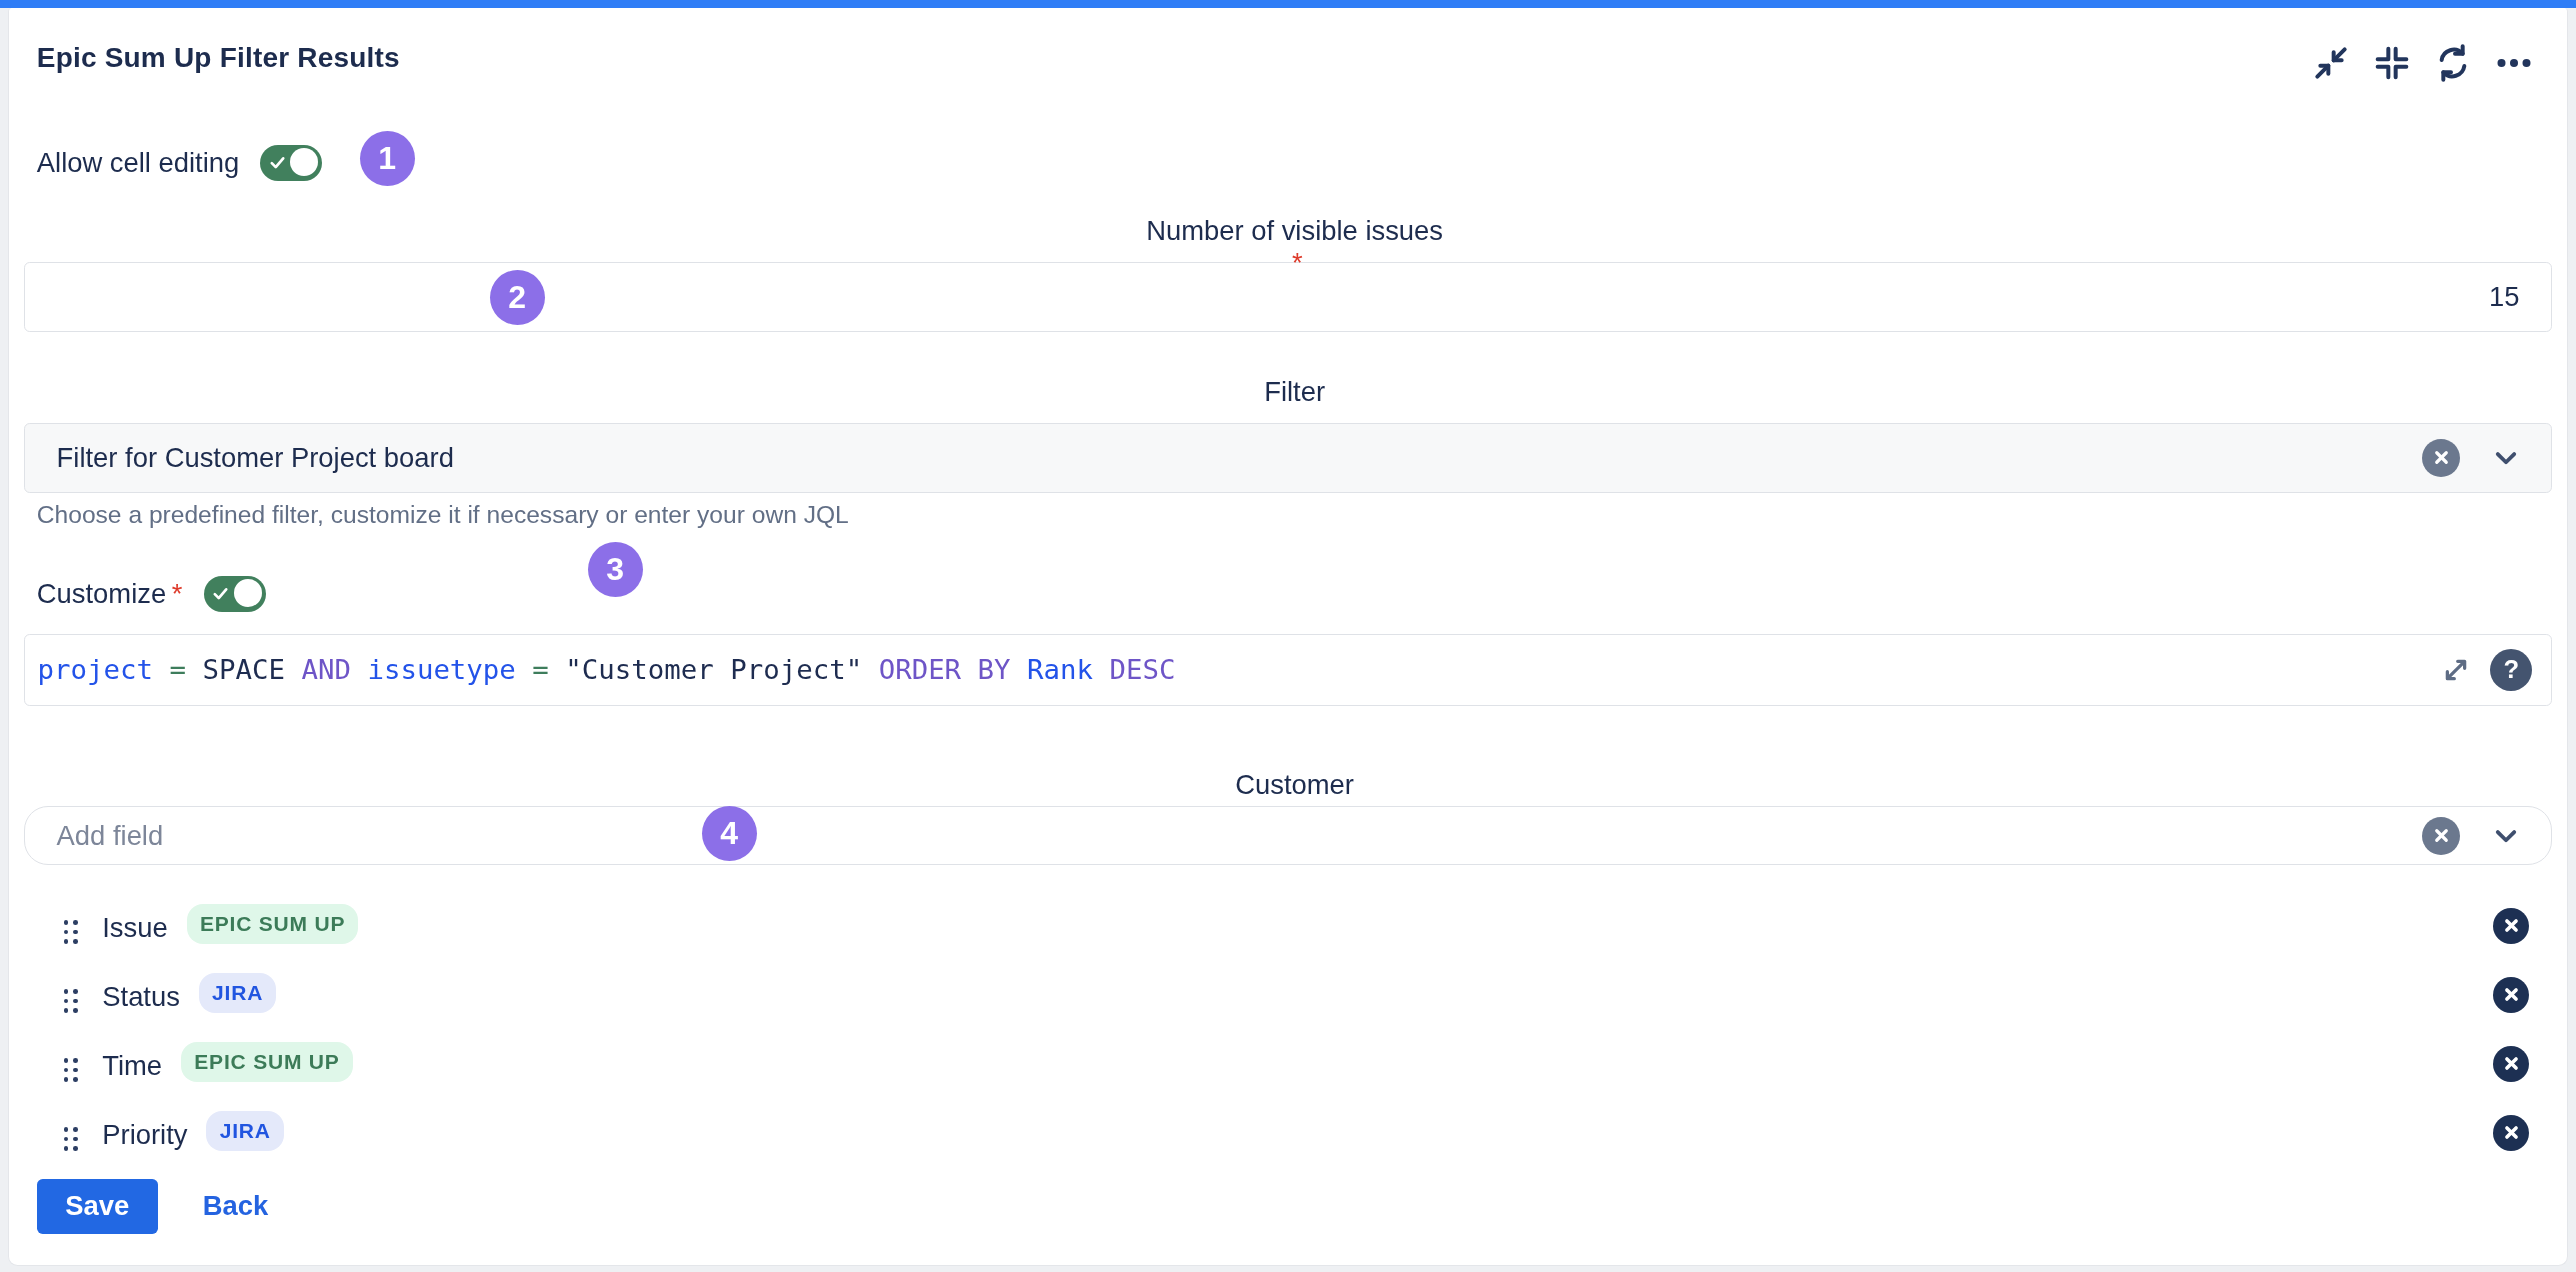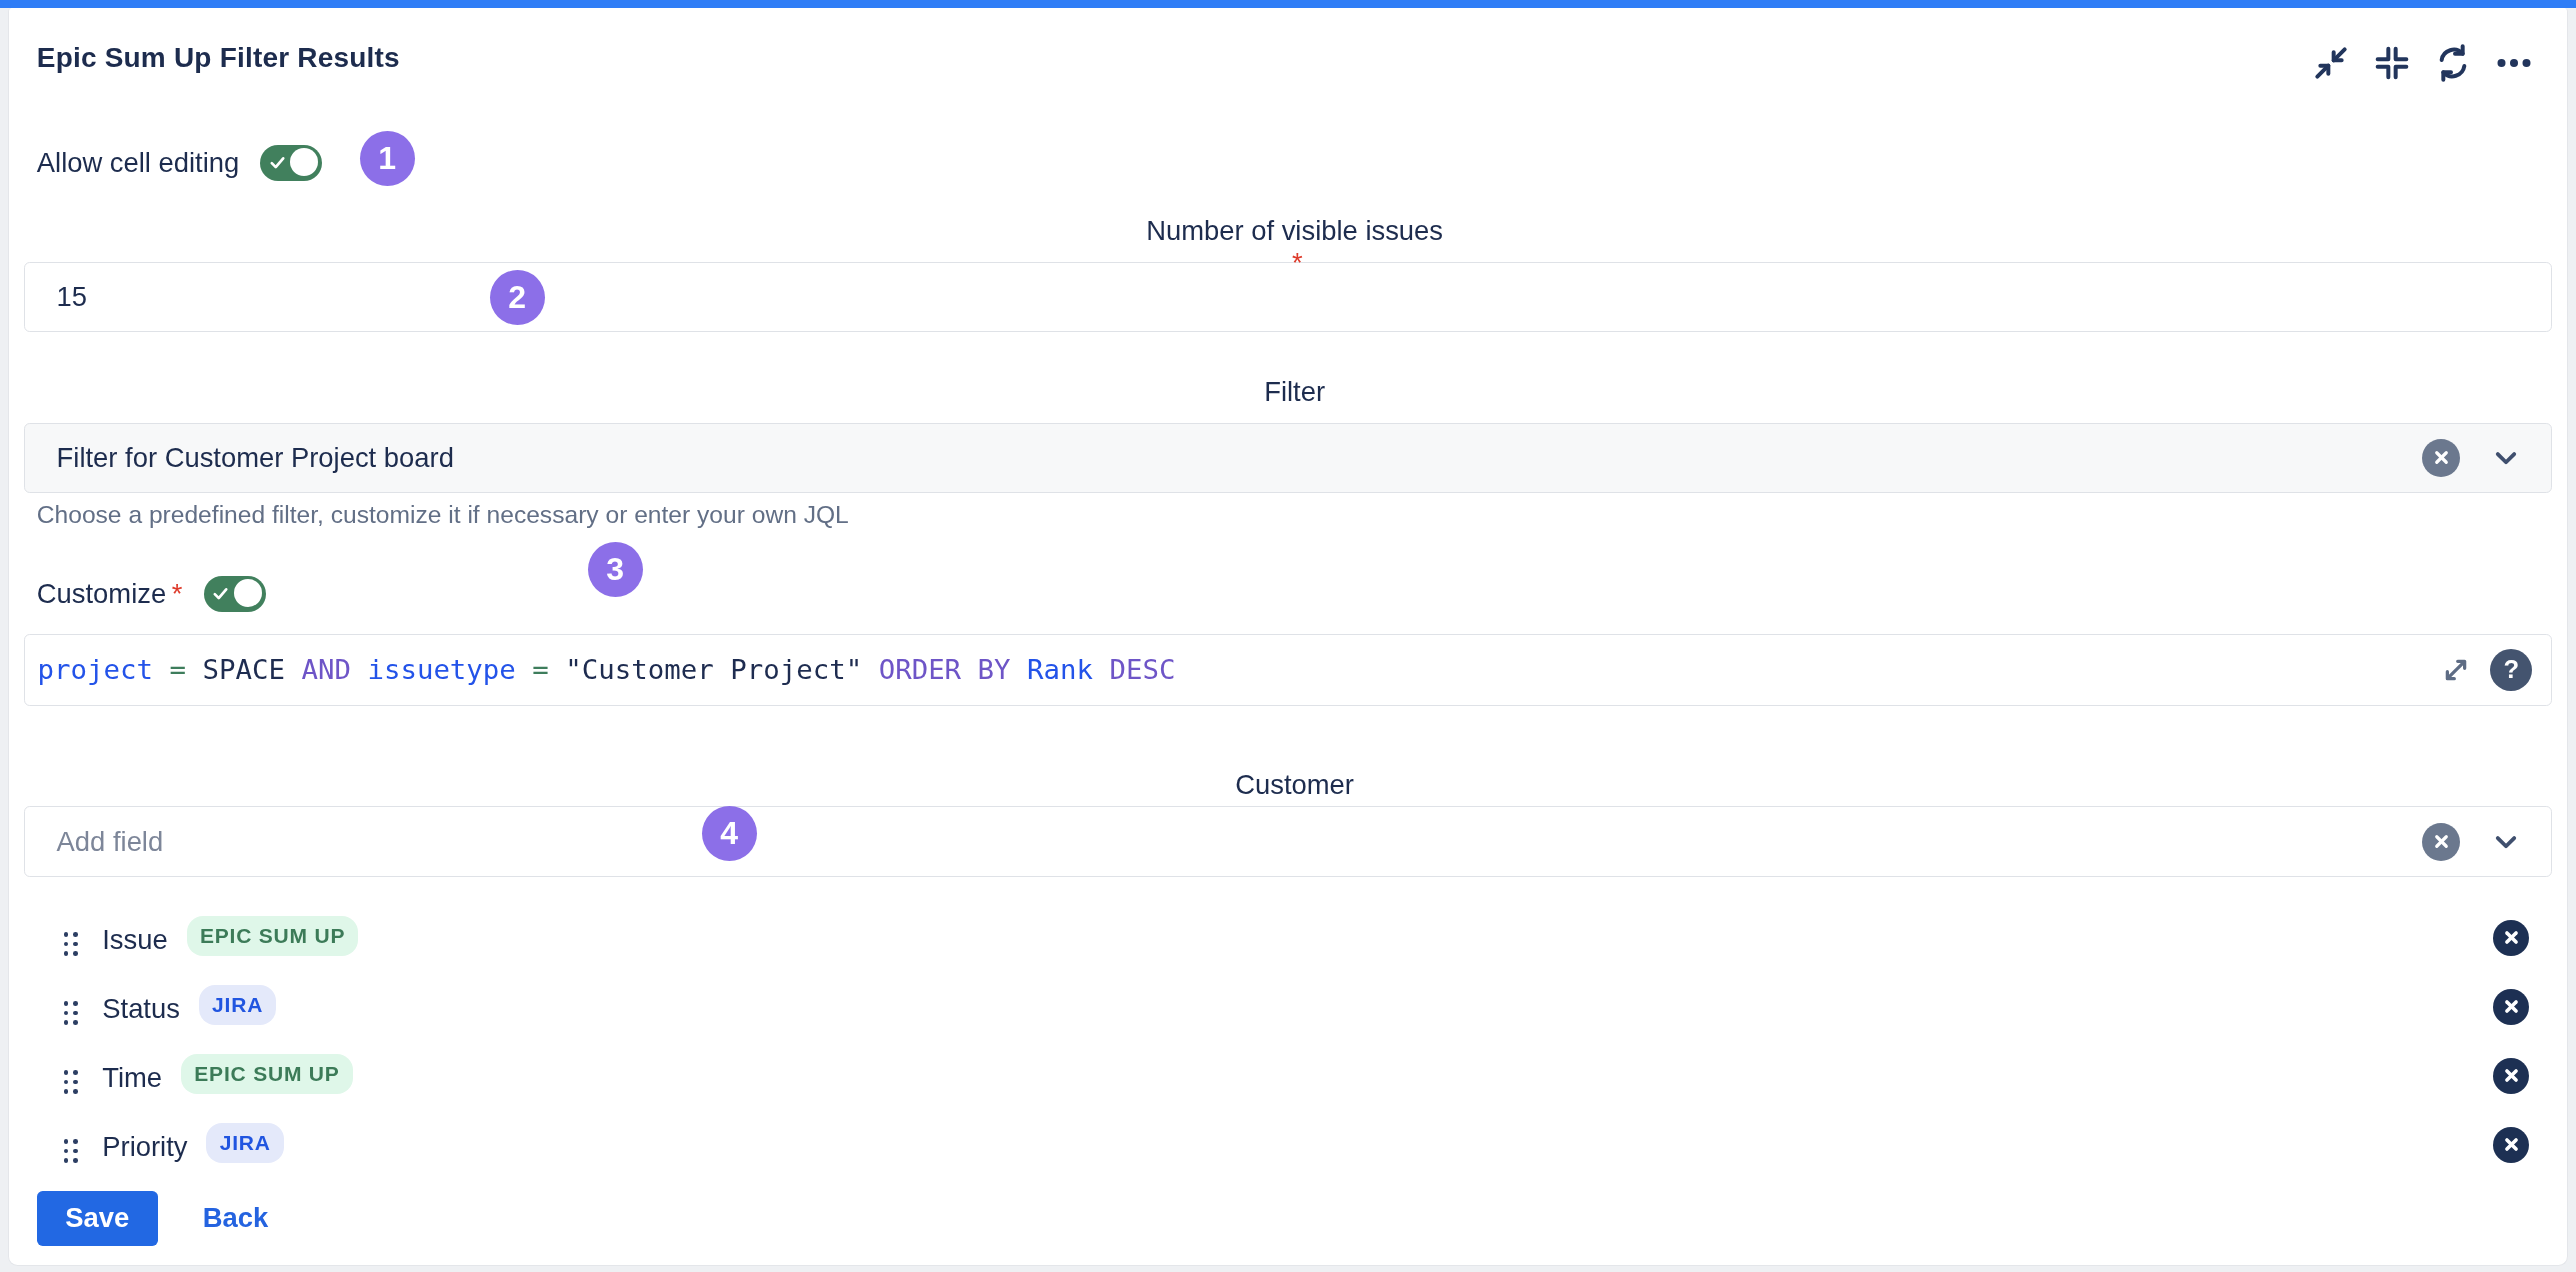--- a/index.html
+++ b/index.html
@@ -34,25 +34,25 @@
   .req { color:var(--c-required,#de3b2b); font-size:27.4px; margin-left:5.7px; }
   .toggle { position:relative; width:62px; height:36px; border-radius:18px; background:var(--c-toggle_on,#41805d); margin-left:21px; display:inline-block; cursor:pointer; flex:0 0 auto; }
   .toggle svg.chk { position:absolute; left:7.6px; top:8.5px; width:19px; height:19px; }
   .toggle .knob { position:absolute; right:3.8px; top:3.8px; width:28px; height:28px; background:#fff; border-radius:50%; }
 
   .flabel-line { display:flex; align-items:center; margin-left:13.2px; font-size:27.4px; height:30px;flex-direction:column; }
   .lbl-num { margin-top:33px; }
   .lbl-filter { margin-top:44px; }
   .lbl-cols { margin-top:63px; }
 
-  .box { width:100%; height:70px; border:1.9px solid var(--c-border,#dfe2e7); border-radius:5.7px; display:flex; align-items:center; background:#fff; }
+  .box { width:100%; height:70px; border:1.9px solid var(--c-border,#dfe2e7); border-radius:5.7px; display:flex; align-items:center; background:#fff;justify-content:flex-end; }
   .input1 { margin-top:17px; padding:0 32px; font-size:27.4px; color:var(--c-text,#1d2c4e); }
   .select { margin-top:17px; background:var(--c-select_bg,#f7f8f9); padding:0 24.6px 0 32px; }
   .select .sel-text { font-size:27.4px; color:var(--c-text,#1d2c4e); flex:1 1 auto; }
-  .addfield { margin-top:7.6px; padding:0 24.6px 0 32px; height:71px; }
+  .addfield { margin-top:7.6px; padding:0 24.6px 0 32px; height:59px;border-radius:24px; }
   .placeholder { font-size:27.4px; color:var(--c-placeholder,#7d8699); flex:1 1 auto; }
   .clear-btn { width:38px; height:38px; border:none; border-radius:50%; background:var(--c-clear,#6b788e); display:flex; align-items:center; justify-content:center; cursor:pointer; padding:0; flex:0 0 auto; }
   .clear-btn svg { width:19px; height:19px; }
   .chev-btn { width:42px; height:42px; background:transparent; border:none; margin-left:24.6px; display:flex; align-items:center; justify-content:center; cursor:pointer; padding:0; flex:0 0 auto; }
   .chev-btn svg { width:34px; height:34px; }
 
   .helper { margin-top:8.5px; margin-left:13.2px; font-size:24.6px; color:var(--c-helper,#626f86); height:26.5px; }
 
   
   .jql { margin-top:21px; height:72px; padding:0 19px 0 13px; }

